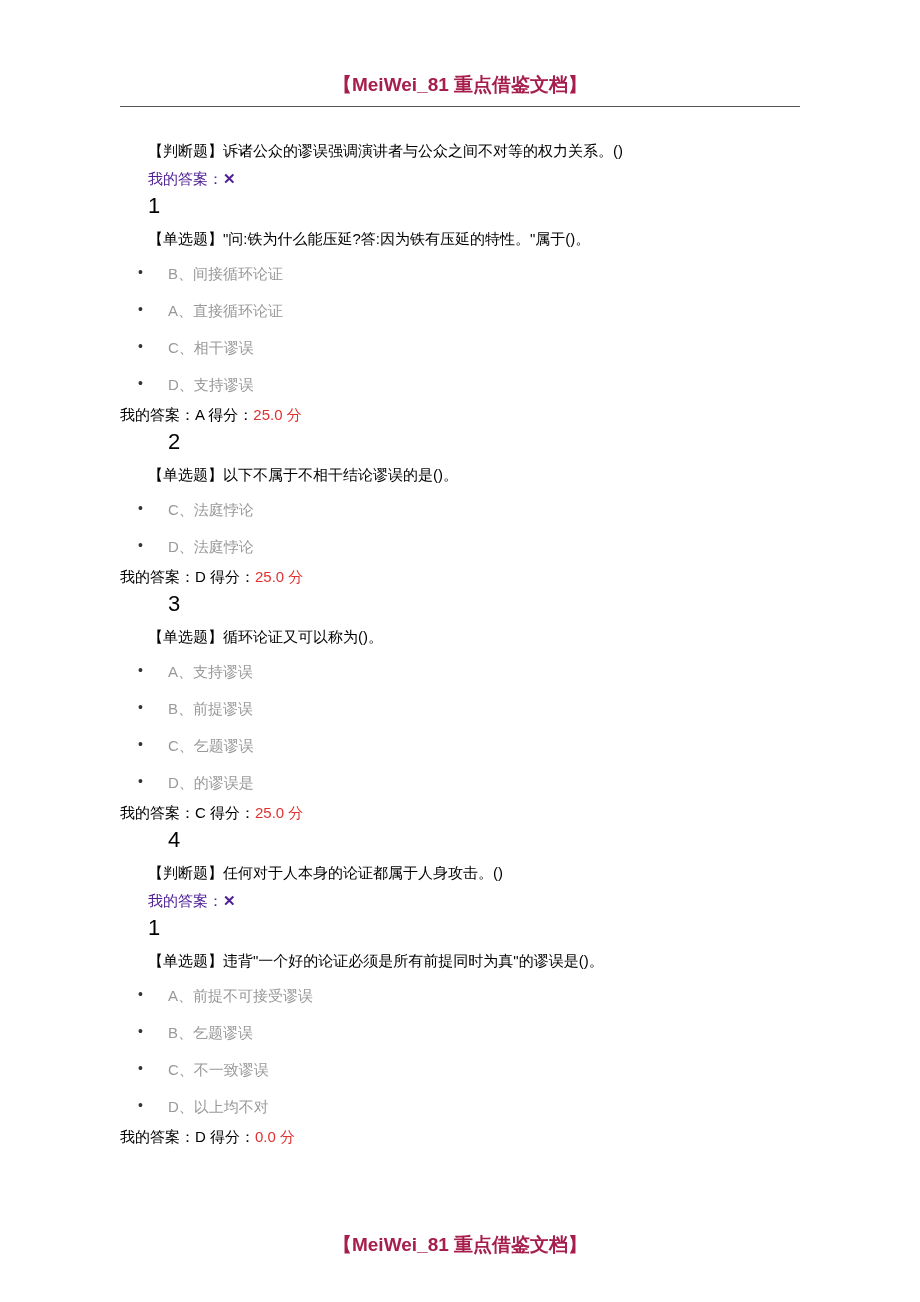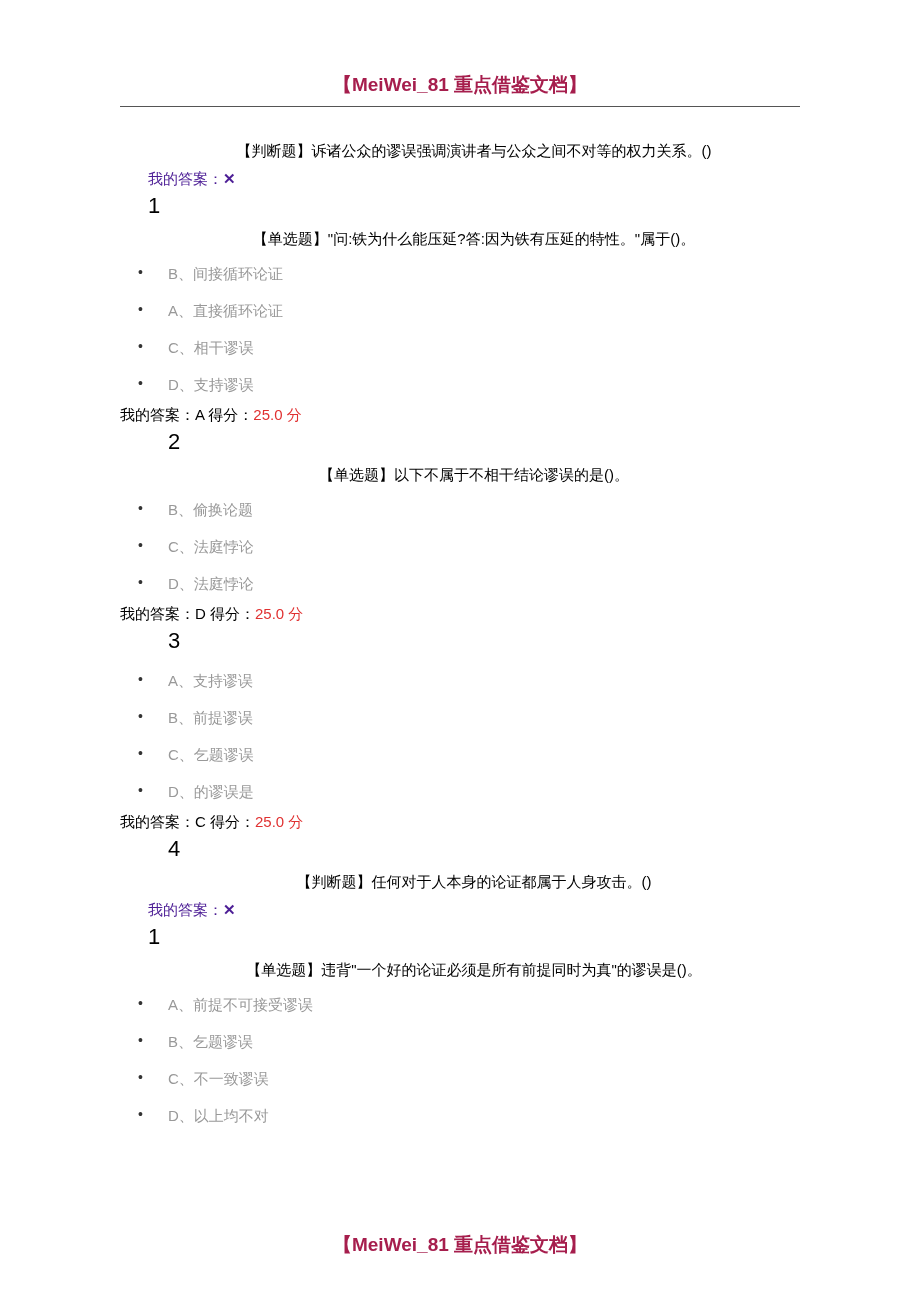--- a/index.html
+++ b/index.html
@@ -31,21 +31,20 @@
     .content {
       padding: 24px 120px 0 120px;
     }
     .question-block {
       margin-bottom: 2px;
     }
     .q-text {
       color: #000;
       margin: 0 0 4px 28px;
       line-height: 1.6;
-      text-align: center;
     }
     .my-answer {
       color: #4c1d95;
       margin-left: 28px;
       line-height: 1.6;
     }
     .x-mark {
       font-weight: bold;
       font-family: Arial, sans-serif;
     }
@@ -136,29 +135,33 @@
     <span>我的答案：A 得分：</span><span class="score">25.0 分</span>
   </div>
   <div class="q-number-after">2</div>
 
   <div class="question-block">
     <div class="q-text">
       <span>【单选题】</span><span>以下不属于不相干结论谬误的是()。</span>
     </div>
   </div>
   <ul class="options">
-    <li><span class="opt-letter">B、偷换论题</span></li>
     <li><span class="opt-letter">C、法庭悖论</span></li>
     <li><span class="opt-letter">D、法庭悖论</span></li>
   </ul>
   <div class="answer-line">
     <span>我的答案：D 得分：</span><span class="score">25.0 分</span>
   </div>
   <div class="q-number-after">3</div>
 
+  <div class="question-block">
+    <div class="q-text">
+      <span>【单选题】</span><span>循环论证又可以称为()。</span>
+    </div>
+  </div>
   <ul class="options">
     <li><span class="opt-letter">A、支持谬误</span></li>
     <li><span class="opt-letter">B、前提谬误</span></li>
     <li><span class="opt-letter">C、乞题谬误</span></li>
     <li><span class="opt-letter">D、的谬误是</span></li>
   </ul>
   <div class="answer-line">
     <span>我的答案：C 得分：</span><span class="score">25.0 分</span>
   </div>
   <div class="q-number-after">4</div>
@@ -177,18 +180,21 @@
     <div class="q-text">
       <span>【单选题】</span><span>违背"一个好的论证必须是所有前提同时为真"的谬误是()。</span>
     </div>
   </div>
   <ul class="options">
     <li><span class="opt-letter">A、前提不可接受谬误</span></li>
     <li><span class="opt-letter">B、乞题谬误</span></li>
     <li><span class="opt-letter">C、不一致谬误</span></li>
     <li><span class="opt-letter">D、以上均不对</span></li>
   </ul>
+  <div class="answer-line">
+    <span>我的答案：D 得分：</span><span class="score">0.0 分</span>
+  </div>
 
 </div>
 
 <div class="footer">
   <span class="footer-title">【MeiWei_81 重点借鉴文档】</span>
 </div>
 
 </body></html>

